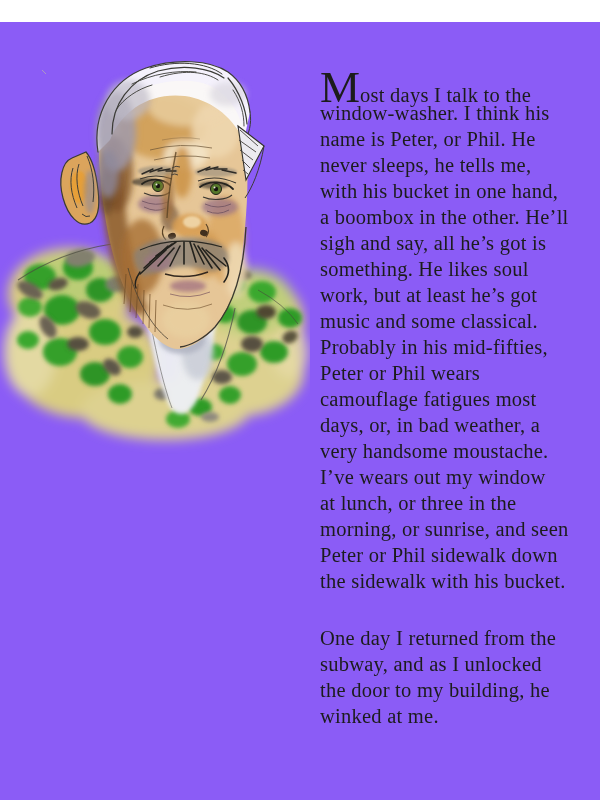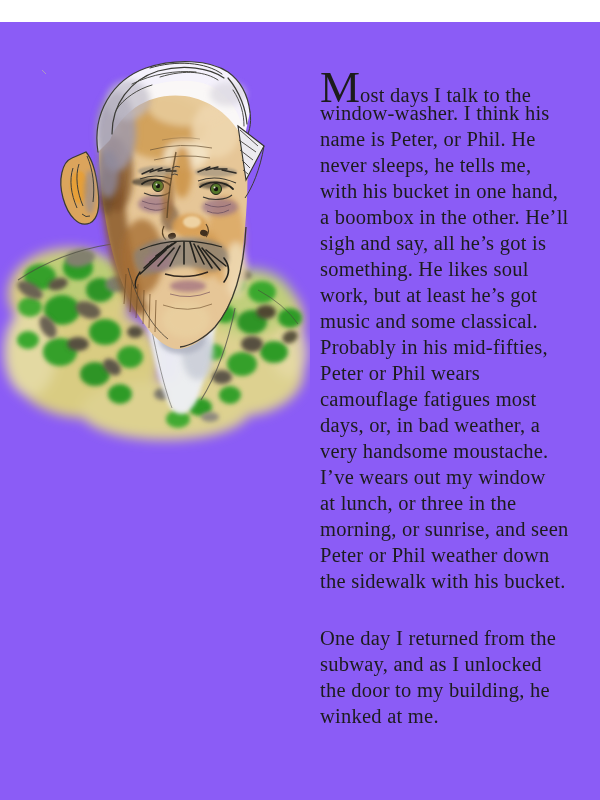--- a/index.html
+++ b/index.html
@@ -318,21 +318,21 @@
           <div class="line">work, but at least he’s got</div>
           <div class="line">music and some classical.</div>
           <div class="line">Probably in his mid-fifties,</div>
           <div class="line">Peter or Phil wears</div>
           <div class="line">camouflage fatigues most</div>
           <div class="line">days, or, in bad weather, a</div>
           <div class="line">very handsome moustache.</div>
           <div class="line">I’ve wears out my window</div>
           <div class="line">at lunch, or three in the</div>
           <div class="line">morning, or sunrise, and seen</div>
-          <div class="line">Peter or Phil weather down</div>
+          <div class="line">Peter or Phil sidewalk down</div>
           <div class="line">the sidewalk with his bucket.</div>
         </div>
     </div>
     <div class="para para2">
         <div class="line">One day I returned from the</div>
         <div class="line">subway, and as I unlocked</div>
         <div class="line">the door to my building, he</div>
         <div class="line">winked at me.</div>
       </div>
   </main>

